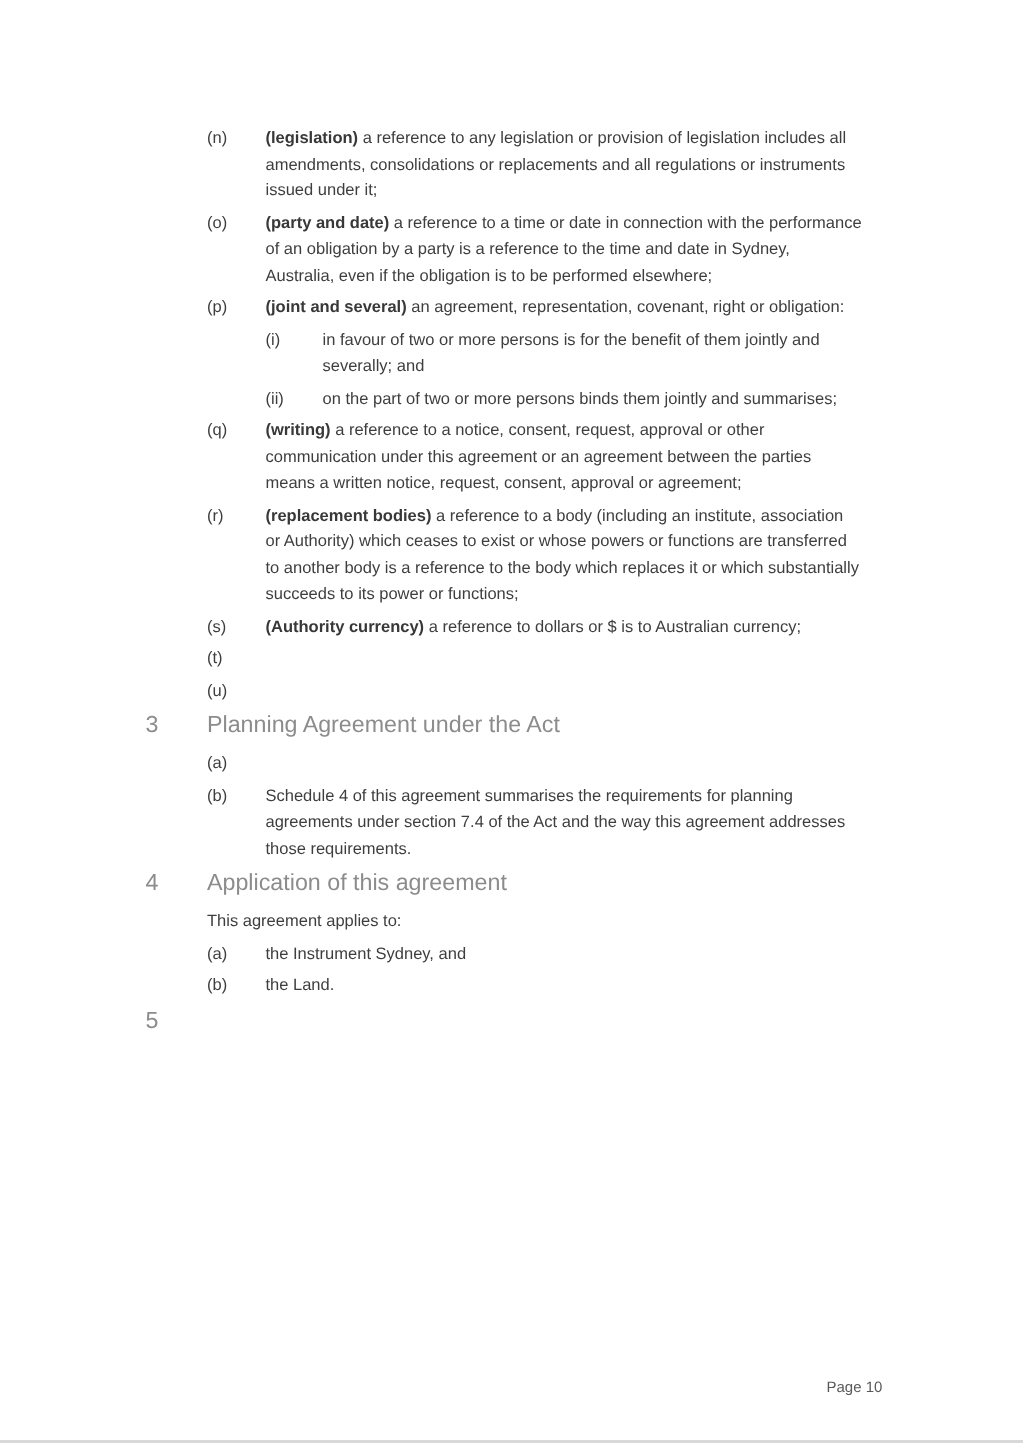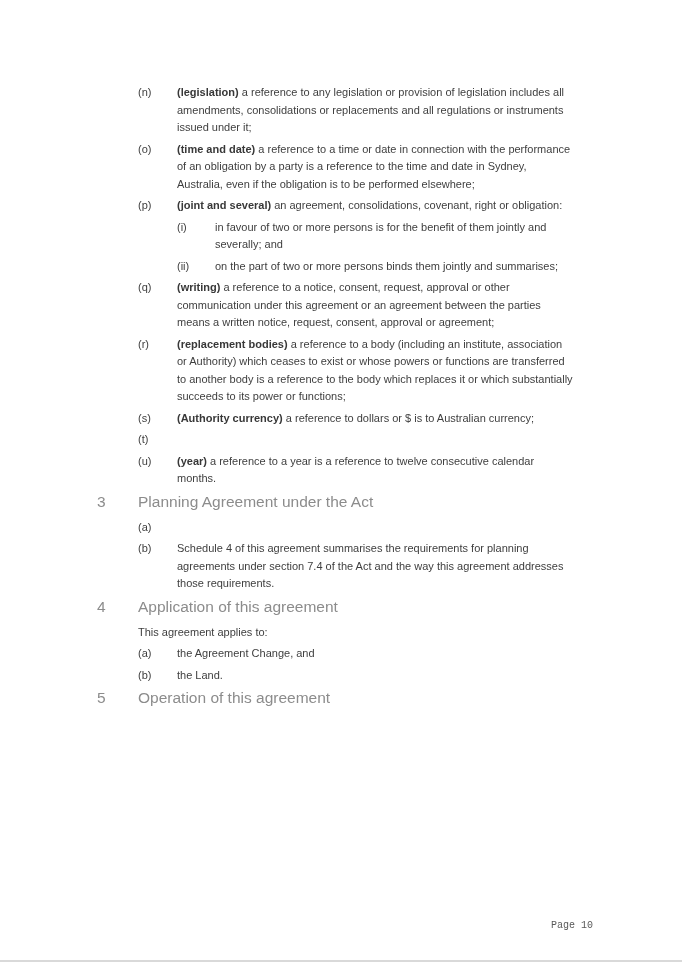--- a/index.html
+++ b/index.html
@@ -28,21 +28,21 @@
     padding-left:97px;
     font-size:15.5px;
     line-height:20px;
     color:#8c8c8c;
     font-weight:normal;
   }
   .sec-heading .num { flex:0 0 41px; }
   .para { margin:0 0 4px 138px; padding-right:48px; }
   .footer {
     position:absolute; top:919px; left:551px;
-    font-size:10px; line-height:14px; color:#595959;font-family:Liberation Mono, monospace;
+    font-size:10px; line-height:14px; color:#595959;
   }
   .bottom-edge {
     position:absolute; left:0; top:960px;
     width:682px; height:2px; background:#d9d9d9;
   }
 </style>
 </head>
 <body>
 
 <div class="page">
@@ -50,28 +50,28 @@
 
     <div class="row def">
       <span class="lbl">(n)</span>
       <div class="txt"><b class="term">(legislation)</b><span class="lines"> a reference to any legislation or provision of legislation includes all
 amendments, consolidations or replacements and all regulations or instruments
 issued under it;</span></div>
     </div>
 
     <div class="row def">
       <span class="lbl">(o)</span>
-      <div class="txt"><b class="term">(time and date)</b><span class="lines"> a reference to a time or date in connection with the performance
+      <div class="txt"><b class="term">(party and date)</b><span class="lines"> a reference to a time or date in connection with the performance
 of an obligation by a party is a reference to the time and date in Sydney,
 Australia, even if the obligation is to be performed elsewhere;</span></div>
     </div>
 
     <div class="row def">
       <span class="lbl">(p)</span>
-      <div class="txt"><b class="term">(joint and several)</b><span class="lines"> an agreement, consolidations, covenant, right or obligation:</span></div>
+      <div class="txt"><b class="term">(joint and several)</b><span class="lines"> an agreement, representation, covenant, right or obligation:</span></div>
     </div>
 
     <div class="row sub">
       <span class="lbl">(i)</span>
       <div class="txt"><span class="lines">in favour of two or more persons is for the benefit of them jointly and
 severally; and</span></div>
     </div>
 
     <div class="row sub">
       <span class="lbl">(ii)</span>
@@ -97,22 +97,20 @@
       <span class="lbl">(s)</span>
       <div class="txt"><b class="term">(Authority currency)</b><span class="lines"> a reference to dollars or $ is to Australian currency;</span></div>
     </div>
 
     <div class="row def">
       <span class="lbl">(t)</span>
     </div>
 
     <div class="row def">
       <span class="lbl">(u)</span>
-      <div class="txt"><b class="term">(year)</b><span class="lines"> a reference to a year is a reference to twelve consecutive calendar
-months.</span></div>
     </div>
 
     <div class="sec-heading">
       <span class="num">3</span>
       <span class="title">Planning Agreement under the Act</span>
     </div>
 
     <div class="row def">
       <span class="lbl">(a)</span>
     </div>
@@ -126,31 +124,30 @@
 
     <div class="sec-heading">
       <span class="num">4</span>
       <span class="title">Application of this agreement</span>
     </div>
 
     <div class="para">This agreement applies to:</div>
 
     <div class="row def">
       <span class="lbl">(a)</span>
-      <div class="txt"><span class="lines">the Agreement Change, and</span></div>
+      <div class="txt"><span class="lines">the Instrument Sydney, and</span></div>
     </div>
 
     <div class="row def">
       <span class="lbl">(b)</span>
       <div class="txt"><span class="lines">the Land.</span></div>
     </div>
 
     <div class="sec-heading">
       <span class="num">5</span>
-      <span class="title">Operation of this agreement</span>
     </div>
 
 
   </div>
 
   <div class="footer">Page 10</div>
   <div class="bottom-edge"></div>
 </div>
 
 </body></html>

